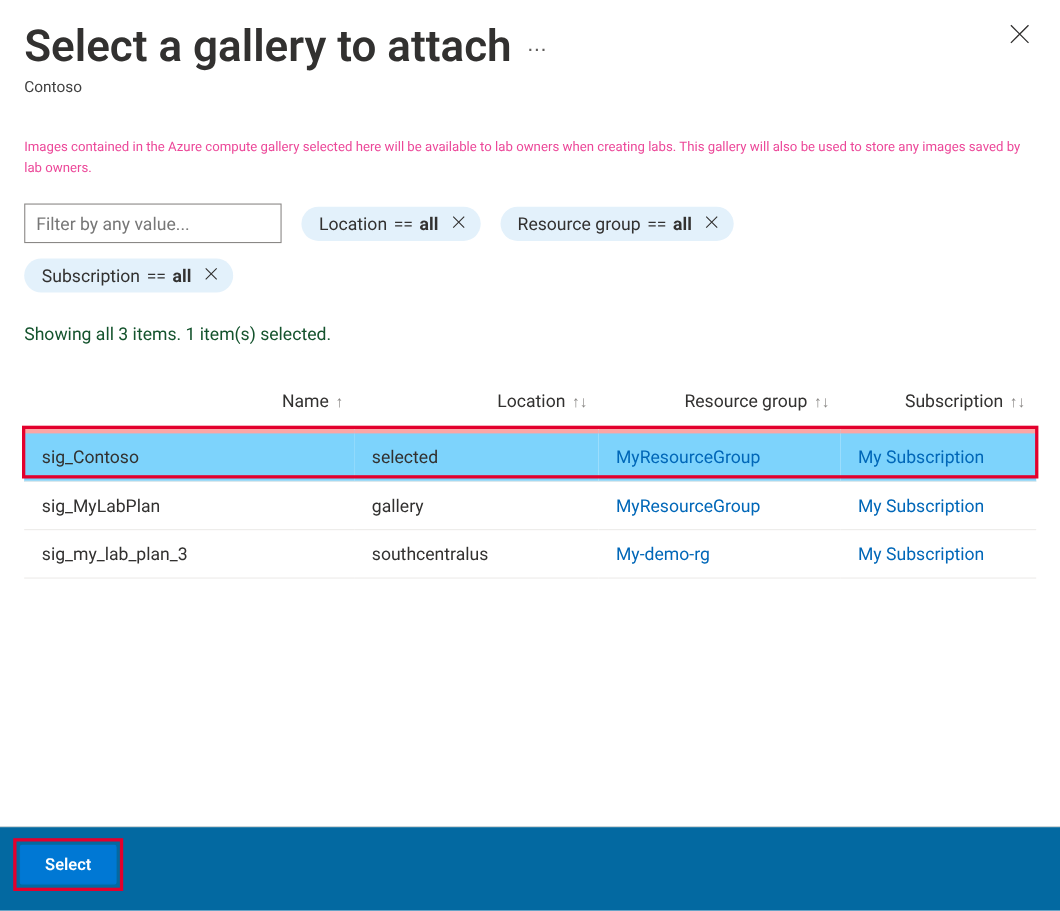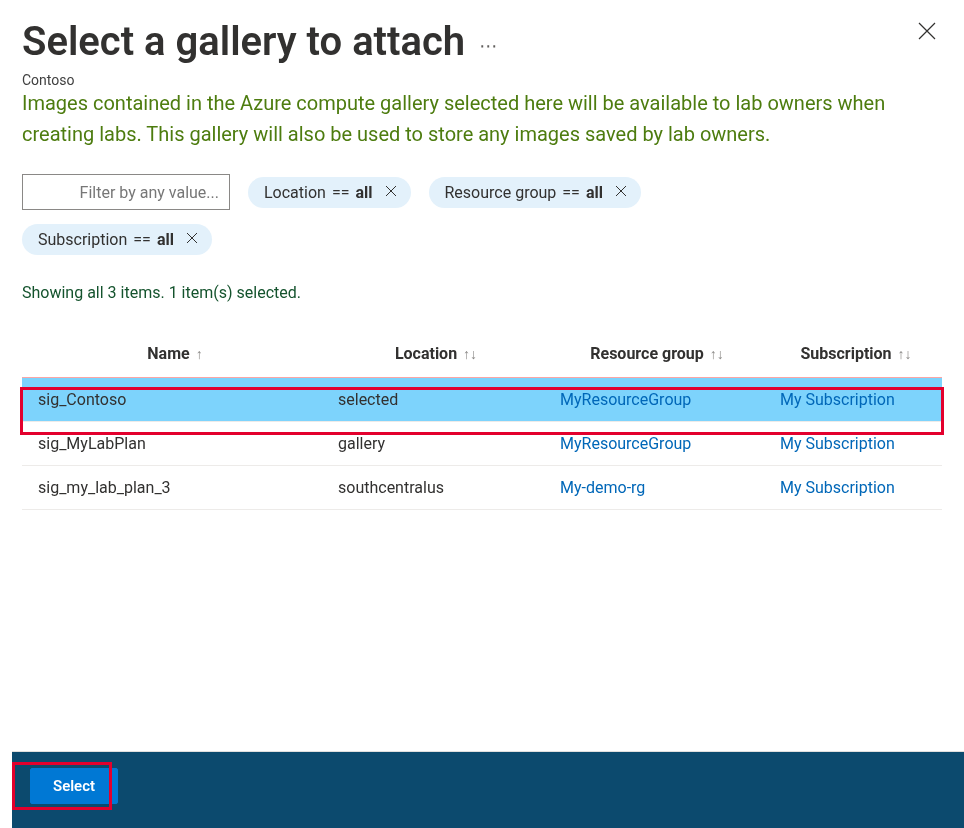--- a/index.html
+++ b/index.html
@@ -45,41 +45,41 @@
     cursor:pointer;
     padding: 4px 6px;
     line-height:1;
   }
   .subtitle {
     margin-top: 6px;
     font-size: 14px;
     color:#404040;
   }
   .description {
-    font-size: 20px;
+    margin-top: 36px;
+    font-size: 12px;
     line-height: 1.55;
-    color:#4d7c0f;
+    color:#ec4899;
     max-width: 920px;
   }
   .filter-row {
     margin-top: 24px;
     display:flex;
     flex-wrap: wrap;
     align-items:center;
     gap: 14px 18px;
   }
   .filter-input {
-    width: 208px;
+    width: 234px;
     height: 36px;
     border: 1px solid #8a8886;
     font-size: 16px;
     padding: 0 10px;
     color:#323130;
     font-family: inherit;
-    text-align: right;
   }
   .filter-input::placeholder { color:#777; }
   .pill {
     display:inline-flex;
     align-items:center;
     background:#e3f1fb;
     border-radius: 18px;
     padding: 6px 14px 6px 16px;
     font-size: 16px;
     color:#323130;
@@ -100,26 +100,26 @@
     font-size: 16px;
     color:#14532d;
   }
   .table-wrap { margin-top: 30px; }
   table {
     width: 100%;
     border-collapse: collapse;
     font-size: 16px;
   }
   thead th {
-    text-align:center;
-    font-weight:700;
+    text-align:right;
+    font-weight:400;
     font-size:16px;
     padding: 12px 10px 14px 16px;
     color:#323130;
-    border-bottom: 1px solid #fca5a5;
+    border-bottom: 6px solid #fca5a5;
     white-space: nowrap;
   }
   .sort-ind {
     color:#8a8886;
     font-size:14px;
     margin-left:6px;
     display:inline-block;
   }
   tbody td {
     padding: 12px 10px 12px 16px;
@@ -128,26 +128,26 @@
   }
   tbody tr.selected { background:#7dd3fc; }
   a.link { color:#0067b8; text-decoration:none; cursor:pointer; }
   .highlight-row {
     position:absolute;
     border:3px solid #e3002d;
     pointer-events:none;
   }
   .footer {
     position:absolute;
-    left:12px; right:0; bottom:0;
+    left:0; right:0; bottom:0;
     border-top:1px solid #e1dfdd;
     padding: 16px 18px 24px 18px;
     display:flex;
     gap:18px;
-    background:#0c4a6e;
+    background:#0369a1;
   }
   .btn {
     font-family: inherit;
     font-size:15px;
     height:36px;
     padding: 0 22px;
     border-radius:2px;
     cursor:pointer;
   }
   .btn-primary {

